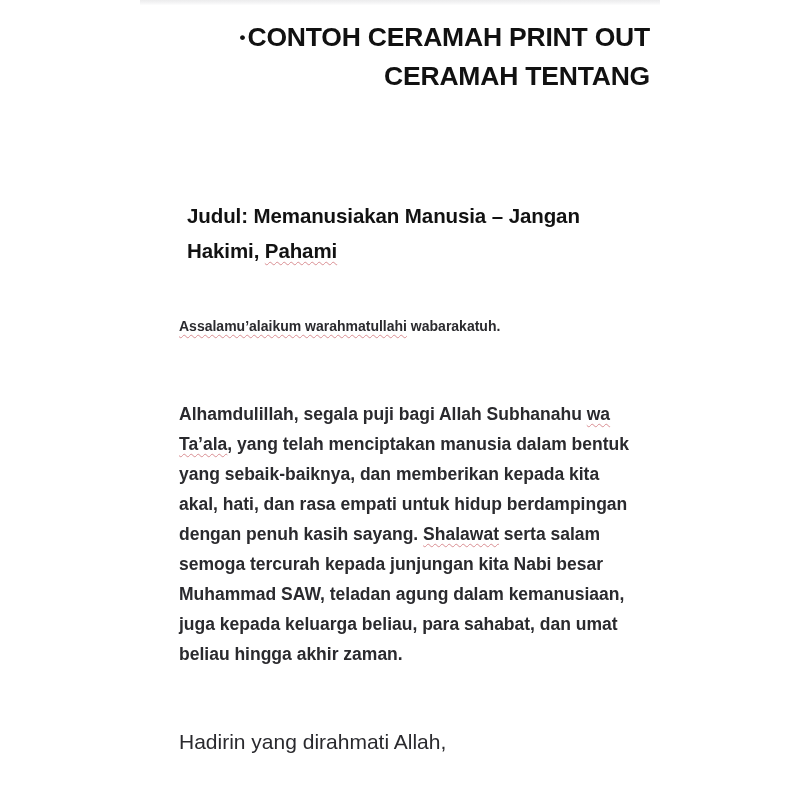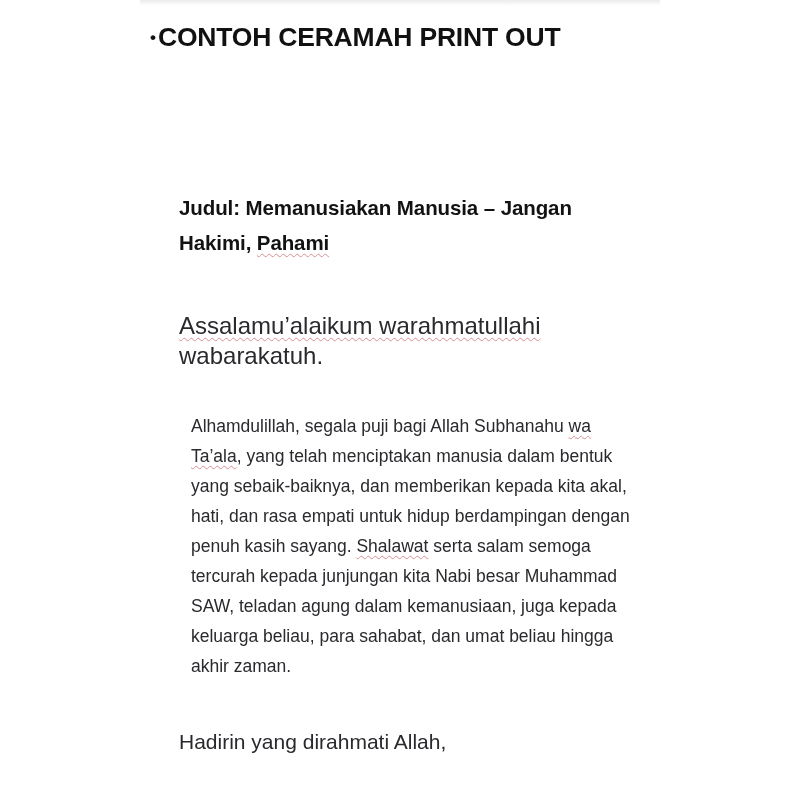--- a/index.html
+++ b/index.html
@@ -36,21 +36,21 @@
     position: absolute;
     left: 0;
     top: 0;
     width: 800px;
   }
 
   
   .heading {
     margin: 0;
     padding: 18px 150px 0 150px;
-    text-align: left;
+    text-align: right;
     color: #111111;
     font-weight: 700;
     font-size: 26.5px;
     line-height: 38px;
     letter-spacing: -0.2px;
   }
   .heading .hline {
     display: block;
     white-space: nowrap;
   }
@@ -67,50 +67,50 @@
     left: 179px;
     top: 0;
     width: 446px;
   }
 
   .subtitle {
     position: absolute;
     top: 190px;
     left: 0;
     width: 446px;
-    margin: 0;
+    margin: 8px;
     font-size: 20.5px;
     line-height: 35px;
     font-weight: 700;
     color: #121212;
     letter-spacing: -0.1px;
   }
 
   .salutation {
     position: absolute;
     top: 311px;
     left: 0;
     width: 446px;
     margin: 0;
-    font-size: 24px;
+    font-size: 14px;
     line-height: 30px;
     color: #2a2a2e;
-    font-weight: 400;
+    font-weight: 700;
   }
 
   .para {
     position: absolute;
     top: 399px;
     left: 0;
     width: 452px;
-    margin: 12px;
+    margin: 0;
     font-size: 17.5px;
     line-height: 30px;
     color: #2a2a2e;
-    font-weight: 400;
+    font-weight: 700;
   }
 
   .closing {
     position: absolute;
     top: 727px;
     left: 0;
     width: 446px;
     margin: 0;
     font-size: 21px;
     line-height: 30px;
@@ -130,20 +130,21 @@
 <body>
 
 <div id="page">
 
   <div class="top-band"></div>
 
   <article class="doc">
 
     <h1 class="heading">
       <span class="hline"><span class="bullet-mark">•</span><span>CONTOH CERAMAH PRINT OUT</span></span>
+      <span class="hline">CERAMAH TENTANG</span>
     </h1>
 
     <div class="body-col">
 
       <p class="subtitle"><span>Judul: Memanusiakan Manusia – Jangan Hakimi, </span><span class="spell">Pahami</span></p>
 
       <p class="salutation"><span class="spell">Assalamu’alaikum warahmatullahi</span><span> wabarakatuh.</span></p>
 
       <p class="para"><span>Alhamdulillah, segala puji bagi Allah Subhanahu </span><span class="spell">wa Ta’ala</span><span>, yang telah menciptakan manusia dalam bentuk yang sebaik-baiknya, dan memberikan kepada kita akal, hati, dan rasa empati untuk hidup berdampingan dengan penuh kasih sayang. </span><span class="spell">Shalawat</span><span> serta salam semoga tercurah kepada junjungan kita Nabi besar Muhammad SAW, teladan agung dalam kemanusiaan, juga kepada keluarga beliau, para sahabat, dan umat beliau hingga akhir zaman.</span></p>
 

